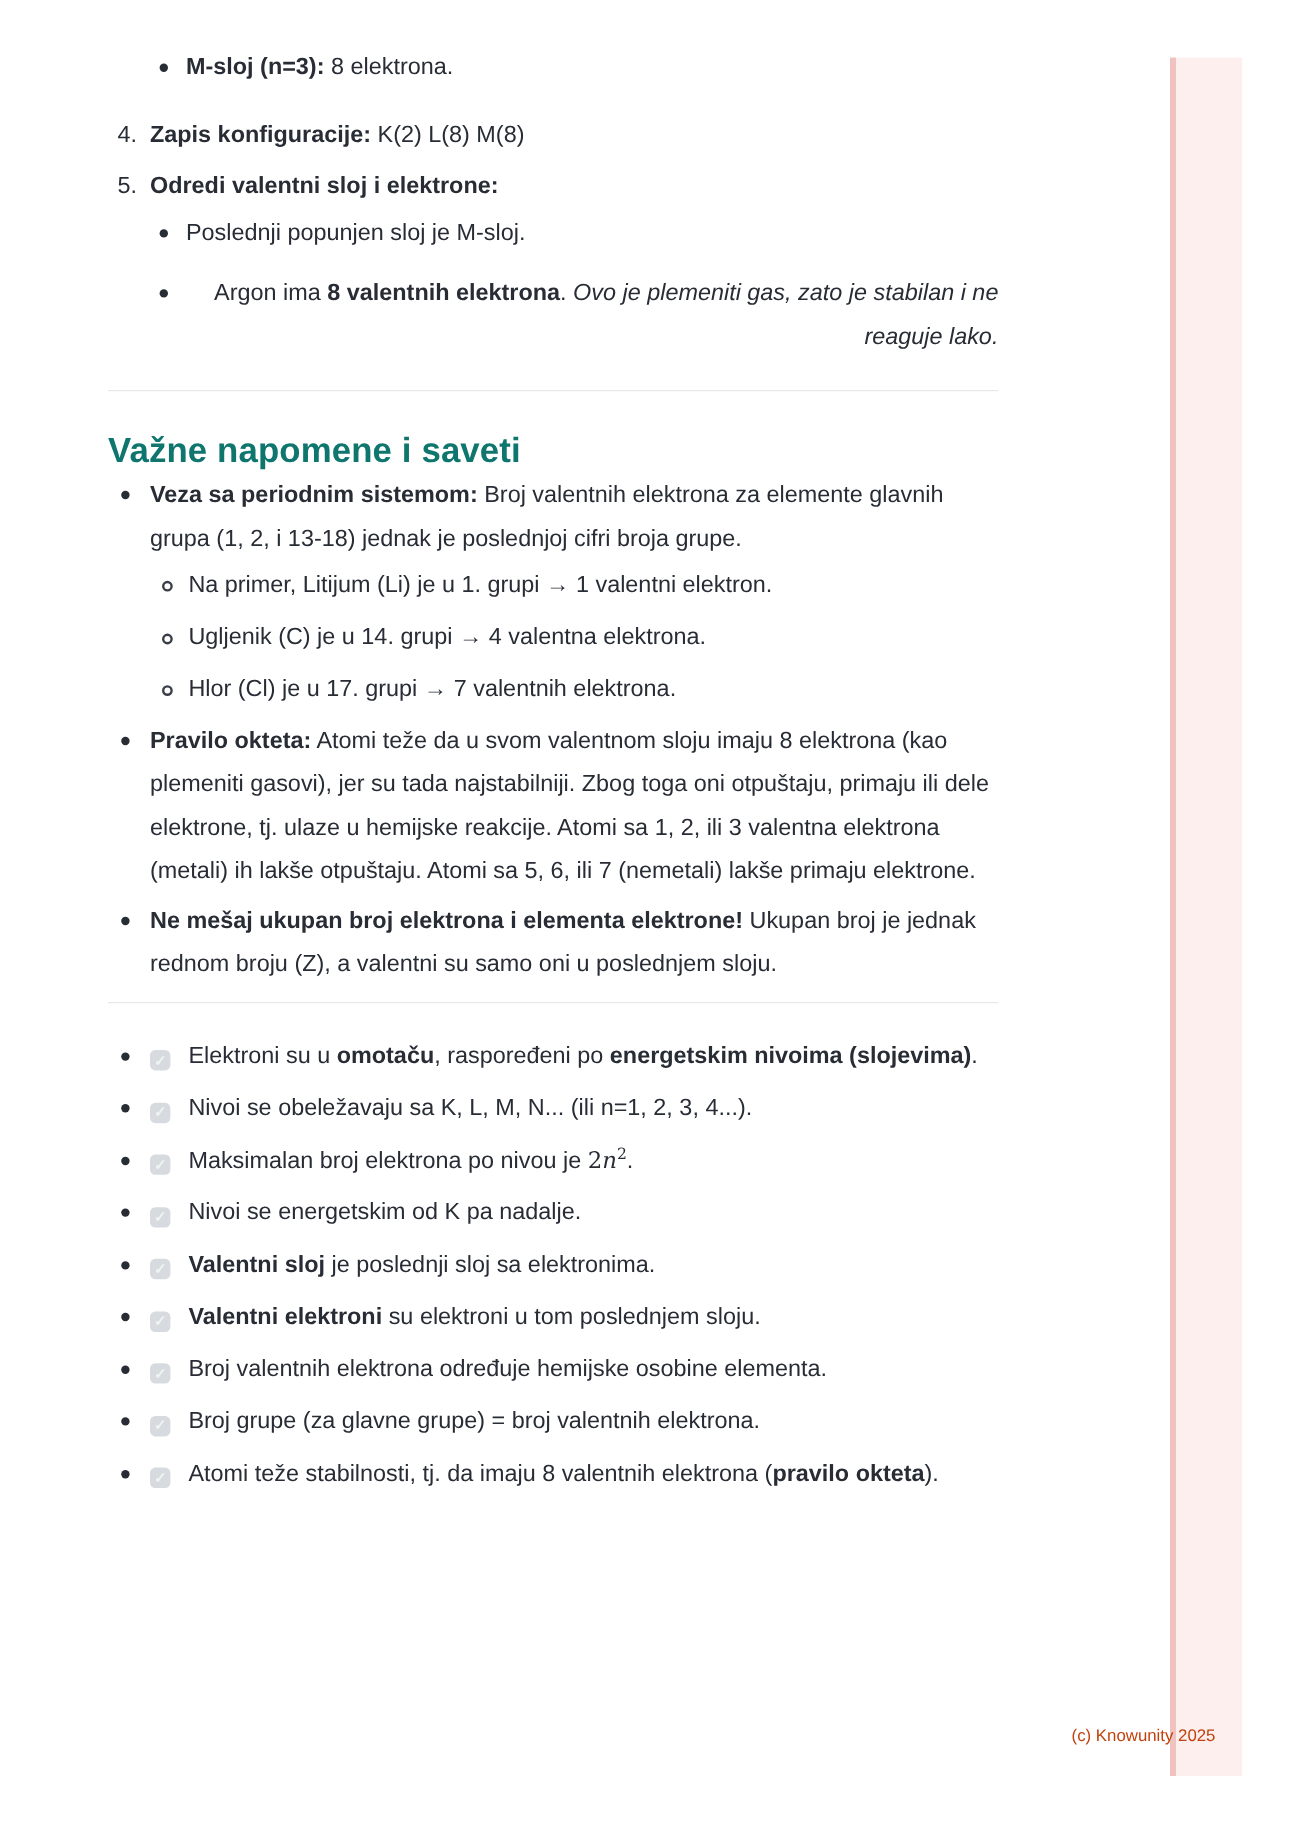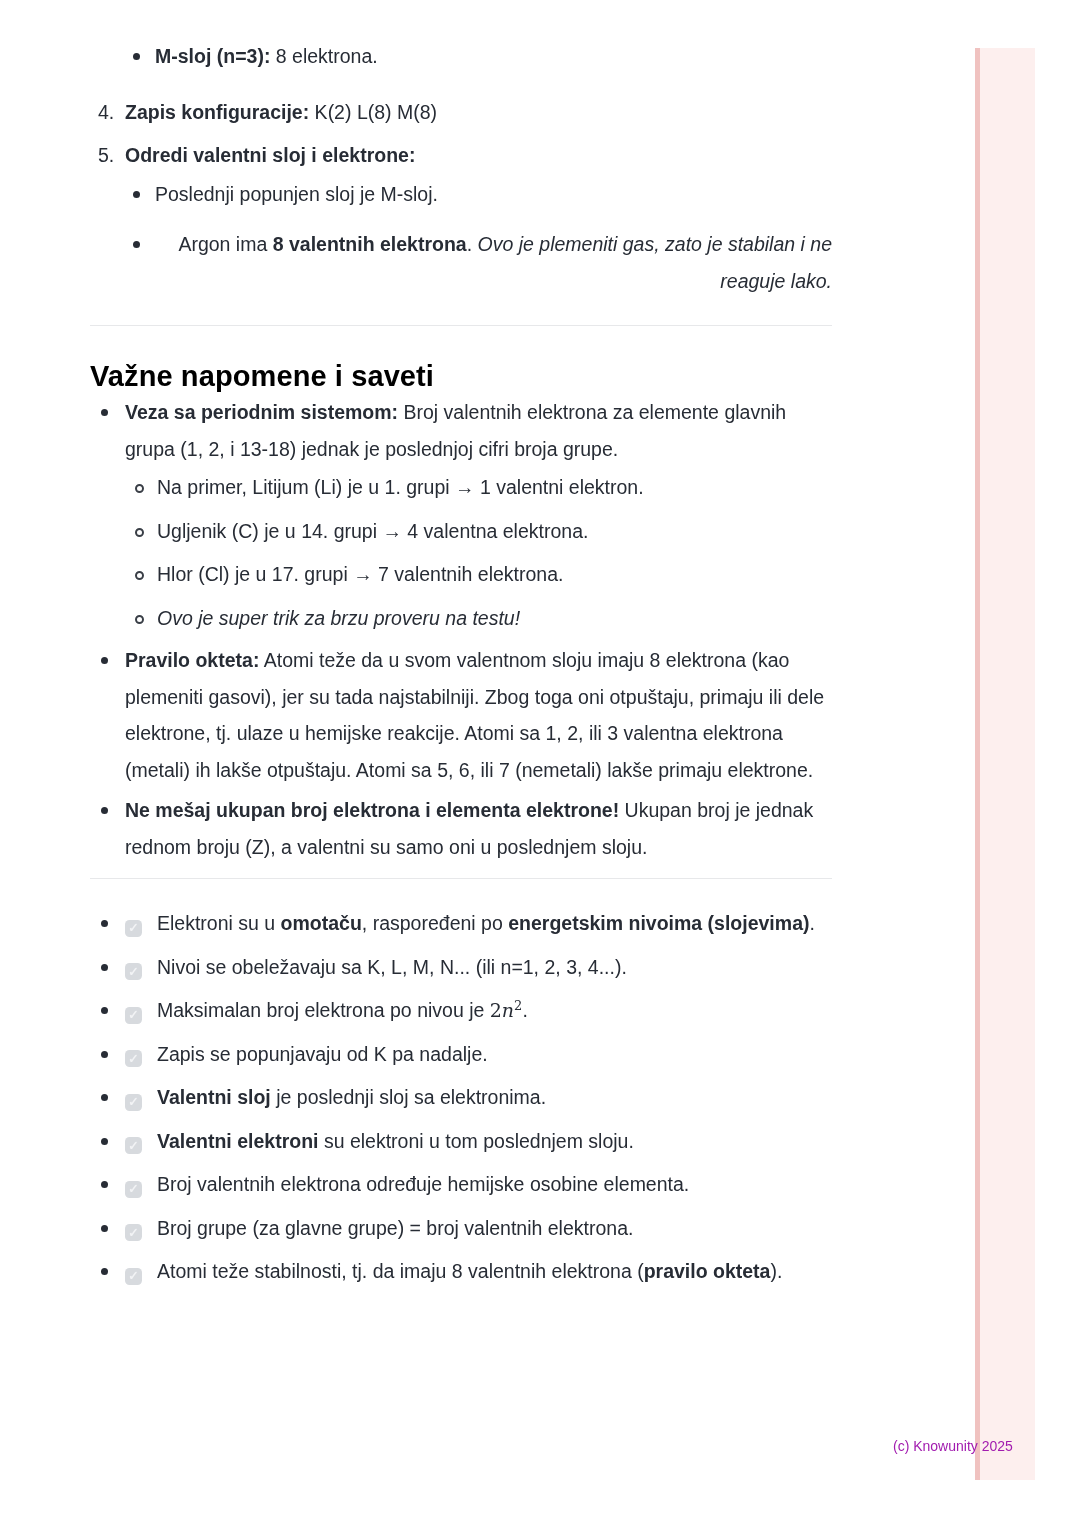--- a/index.html
+++ b/index.html
@@ -13,21 +13,21 @@
   }
   .stripe {
     position:absolute; left:975px; top:48px;
     width:55px; height:1432px;
     background:#fdefee;
     border-left:5px solid #f0c2c0;
     z-index:1;
   }
   .watermark {
     position:absolute; left:893px; top:1438px;
-    font-size:14px; color:#a21caf;
+    font-size:14px; color:#c2410c;
     z-index:2; white-space:nowrap;
   }
   .content {
     position:absolute; left:90px; top:0;
     width:742px;
     font-size:19.5px; line-height:36.5px;
     z-index:3;
   }
   .b { font-weight:700; }
   .i { font-style:italic; }
@@ -56,21 +56,21 @@
   .hr {
     border:none; border-top:1px solid #e7e8ea;
     margin:0; height:0;
   }
   .hr1 { margin-top:26px; }
   .hr2 { margin-top:13px; }
 
   h2 {
     margin:32px 0 0 0;
     font-size:29px; line-height:36px;
-    font-weight:700; color:#000000;
+    font-weight:700; color:#0f766e;
     letter-spacing:0.1px;
   }
 
   
   .nitem  { position:relative; padding-left:35px; }
   .nitem .dot { left:11px; }
   .nitem1 { }
   .nitem2 { margin-top:6px; }
   .nitem3 { margin-top:4px; }
   .sitem  { position:relative; padding-left:32px; }
@@ -140,24 +140,20 @@
       <span>Na primer, Litijum (Li) je u 1. grupi → 1 valentni elektron.</span>
     </div>
     <div class="sitem">
       <span class="ring"></span>
       <span>Ugljenik (C) je u 14. grupi → 4 valentna elektrona.</span>
     </div>
     <div class="sitem">
       <span class="ring"></span>
       <span>Hlor (Cl) je u 17. grupi → 7 valentnih elektrona.</span>
     </div>
-    <div class="sitem">
-      <span class="ring"></span>
-      <span class="i">Ovo je super trik za brzu proveru na testu!</span>
-    </div>
   </div>
 
   <div class="nitem nitem2">
     <span class="dot"></span>
     <span class="b">Pravilo okteta:</span><span> Atomi teže da u svom valentnom sloju imaju 8 elektrona (kao plemeniti gasovi), jer su tada najstabilniji. Zbog toga oni otpuštaju, primaju ili dele elektrone, tj. ulaze u hemijske reakcije. Atomi sa 1, 2, ili 3 valentna elektrona (metali) ih lakše otpuštaju. Atomi sa 5, 6, ili 7 (nemetali) lakše primaju elektrone.</span>
   </div>
 
   <div class="nitem nitem3">
     <span class="dot"></span>
     <span class="b">Ne mešaj ukupan broj elektrona i elementa elektrone!</span><span> Ukupan broj je jednak rednom broju (Z), a valentni su samo oni u poslednjem sloju.</span>
@@ -184,21 +180,21 @@
     <span class="dot"></span>
     <span class="checkbox">
         <span class="check">✓</span>
       </span><span>Maksimalan broj elektrona po nivou je </span><span class="math"><span>2</span><span class="mvar">n</span><sup>2</sup></span><span>.</span>
   </div>
 
   <div class="citem">
     <span class="dot"></span>
     <span class="checkbox">
         <span class="check">✓</span>
-      </span><span>Zapis se popunjavaju od K pa nadalje.</span>
+      </span><span>Nivoi se energetskim od K pa nadalje.</span>
   </div>
 
   <div class="citem">
     <span class="dot"></span>
     <span class="checkbox">
         <span class="check">✓</span>
       </span><span class="b">Valentni sloj</span><span> je poslednji sloj sa elektronima.</span>
   </div>
 
   <div class="citem">

